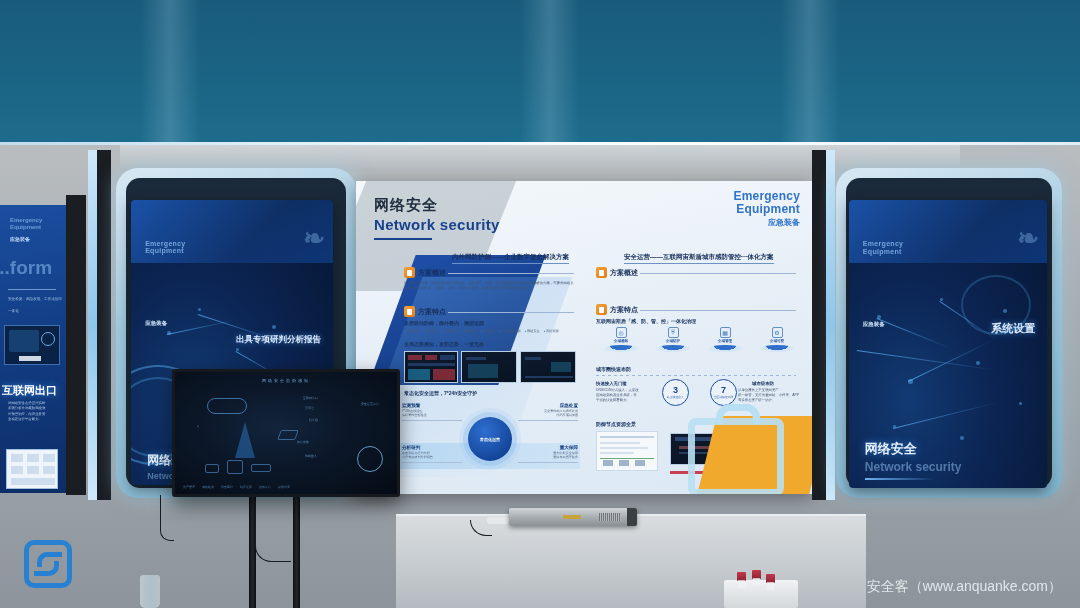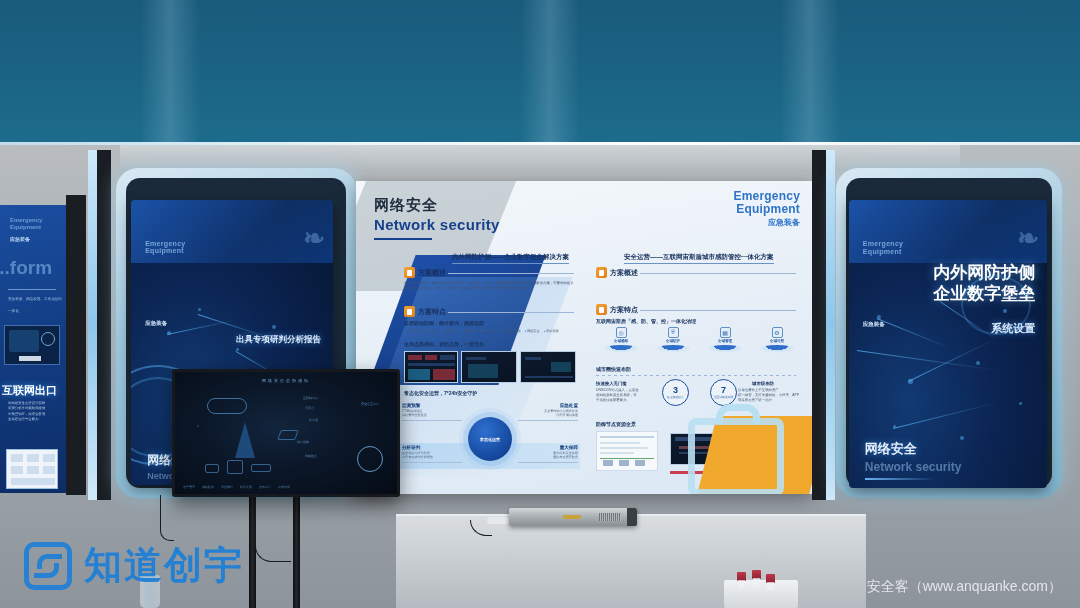--- a/index.html
+++ b/index.html
@@ -599,24 +599,20 @@
       <i style="left:22%;top:78%;width:3px;height:3px"></i>
       <i style="left:56%;top:82%;width:4px;height:4px"></i>
       <i style="left:86%;top:70%;width:3px;height:3px"></i>
       <div class="net-line" style="left:14%;top:41%;width:80px;transform:rotate(22deg)"></div>
       <div class="net-line" style="left:30%;top:63%;width:96px;transform:rotate(-26deg)"></div>
       <div class="net-line" style="left:22%;top:79%;width:110px;transform:rotate(-14deg)"></div>
       <div class="net-line" style="left:46%;top:35%;width:70px;transform:rotate(34deg)"></div>
       <div class="net-line" style="left:4%;top:52%;width:140px;transform:rotate(8deg)"></div>
     </div>
 
-    <div class="sp-title" style="top:22%; font-size:17px">
-      <span>内外网防护侧</span><br>
-      <span>企业数字堡垒</span>
-    </div>
     <div class="sp-sub" style="top:42%; font-size:11px">系统设置</div>
 
     <div class="shield-glow" style="right:8%;top:26%;width:70px;height:60px;border-radius:50%;opacity:.5"></div>
 
     <div class="sp-foot-cn" style="bottom:30px;font-size:13px">网络安全</div>
     <div class="sp-foot-en" style="bottom:14px;font-size:12px">Network security</div>
     <div class="sp-underline" style="bottom:8px"></div>
   </div>
 
   <div class="tv-stand-col" style="left:249px;top:494px;width:7px;height:114px"></div>
@@ -668,17 +664,16 @@
   <div class="redcap" style="left:752px;top:570px">
       <i></i>
     </div>
   <div class="redcap" style="left:766px;top:574px">
       <i></i>
     </div>
   <div class="bottle"></div>
 
   <div id="wm-left">
     <div class="wm-mark"></div>
-    <div class="wm-text">知道创宇</div>
   </div>
   <div id="wm-right">安全客（www.anquanke.com）</div>
 
 </div>
 
 </body></html>

